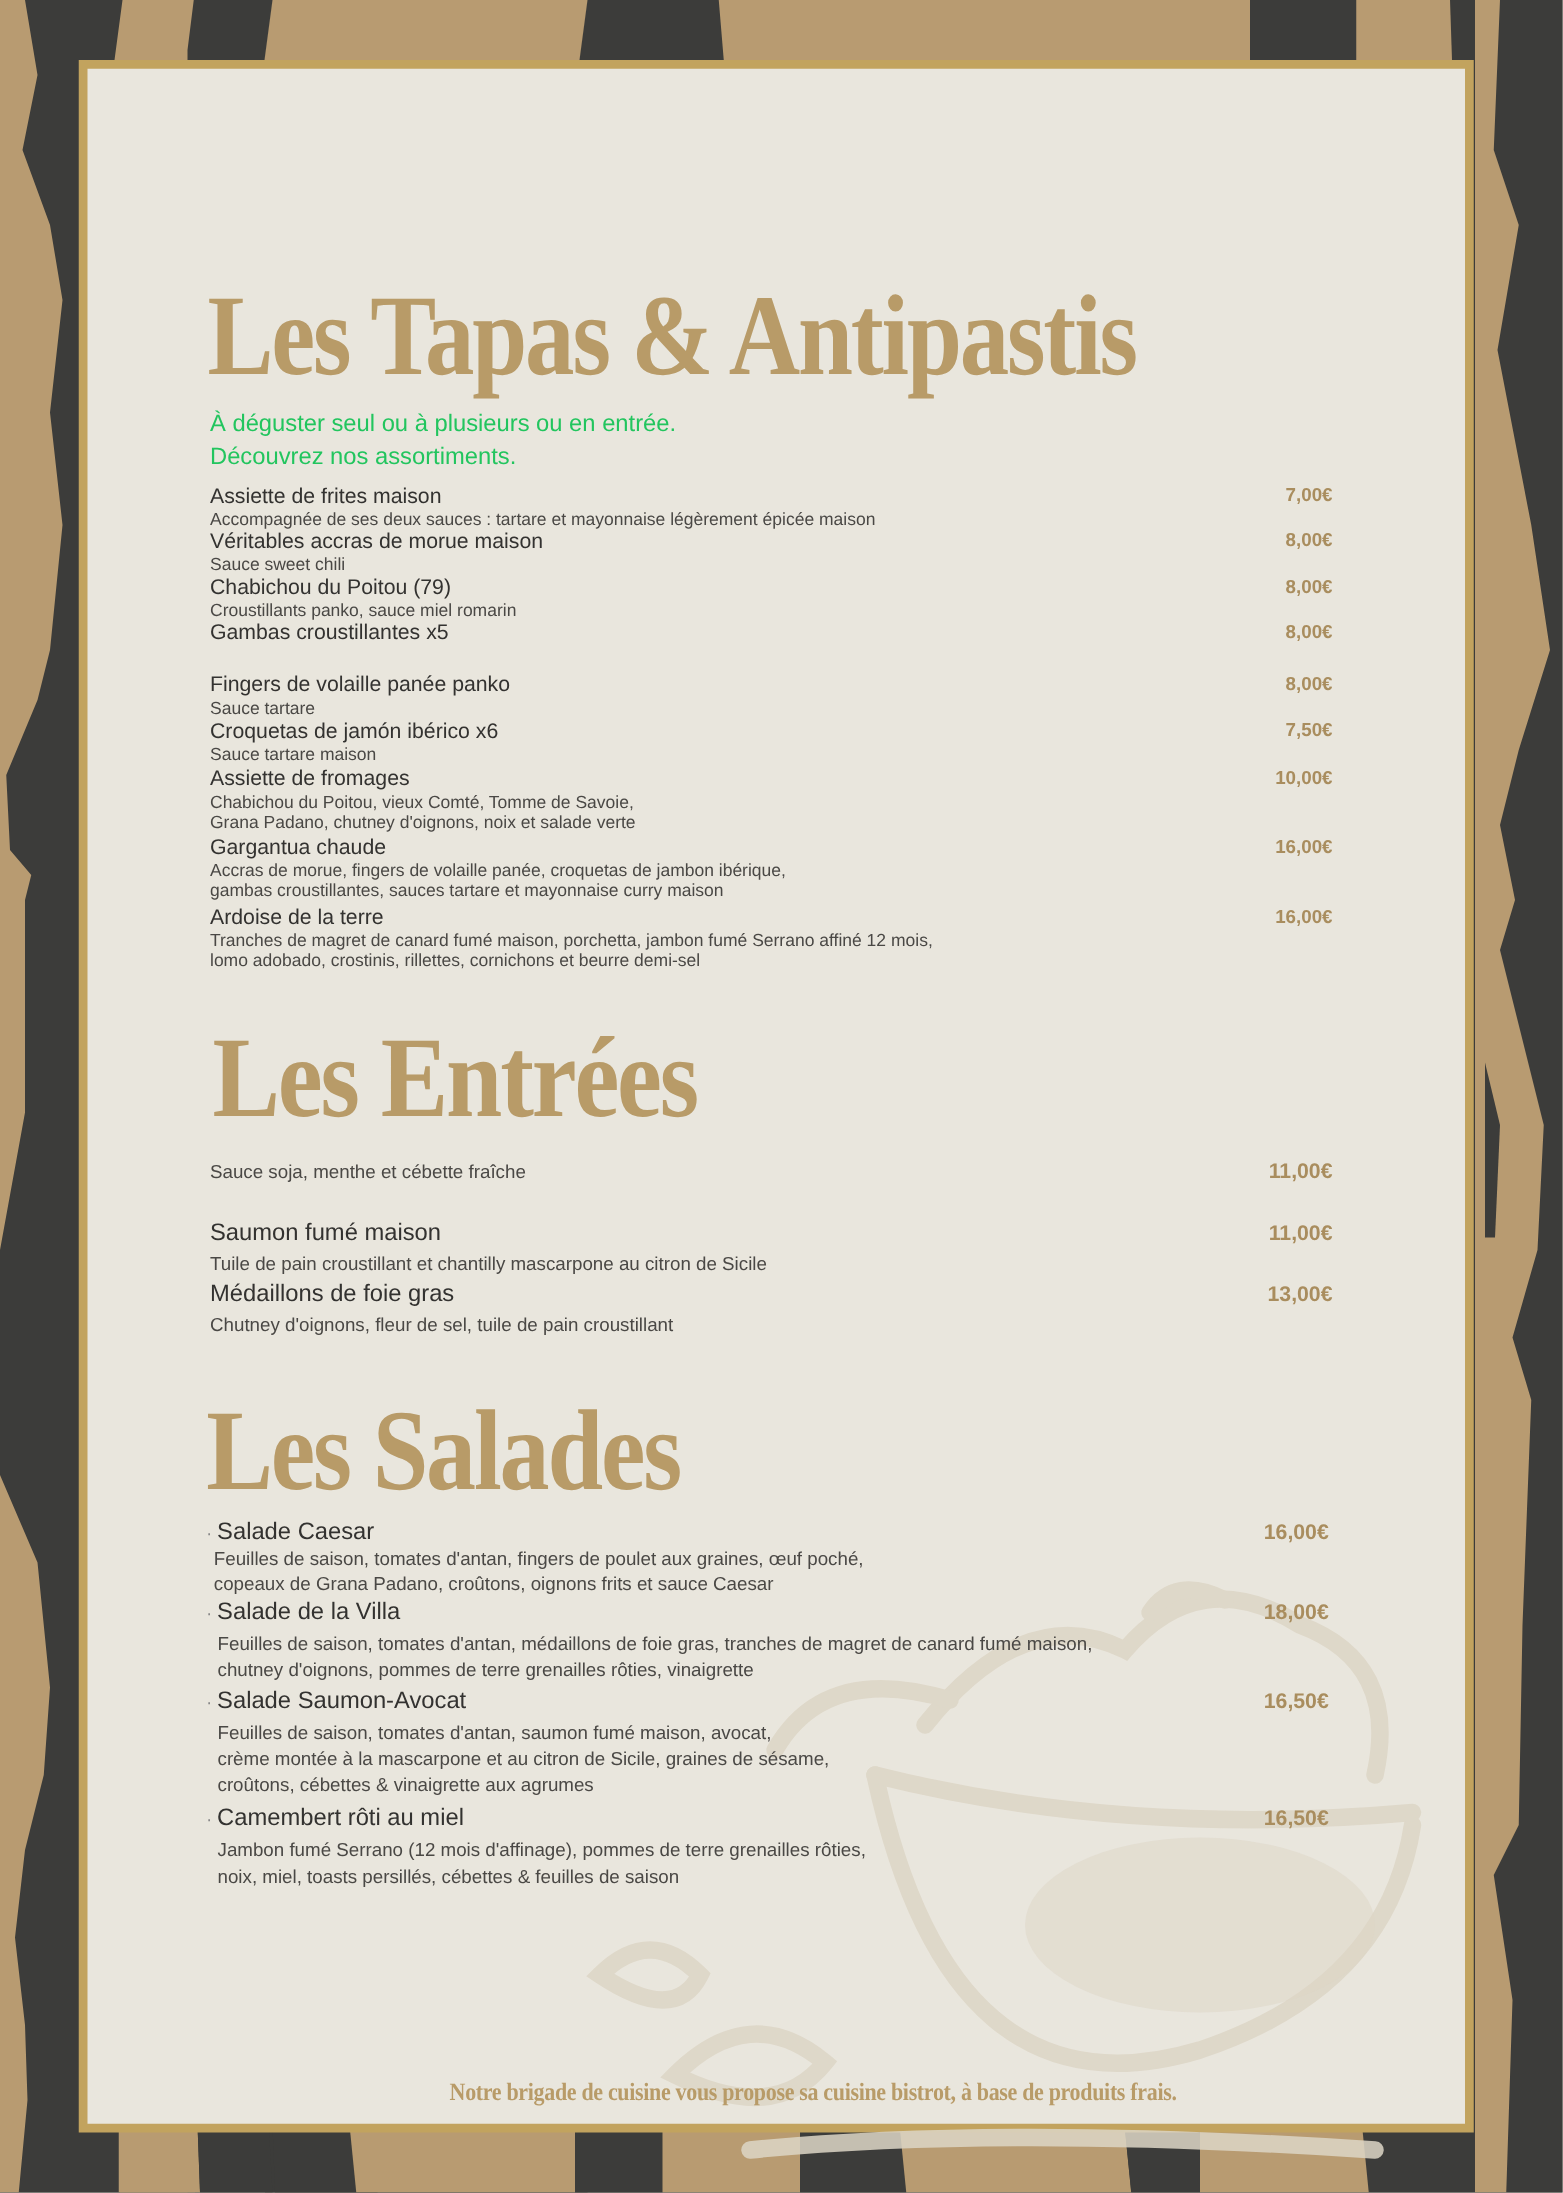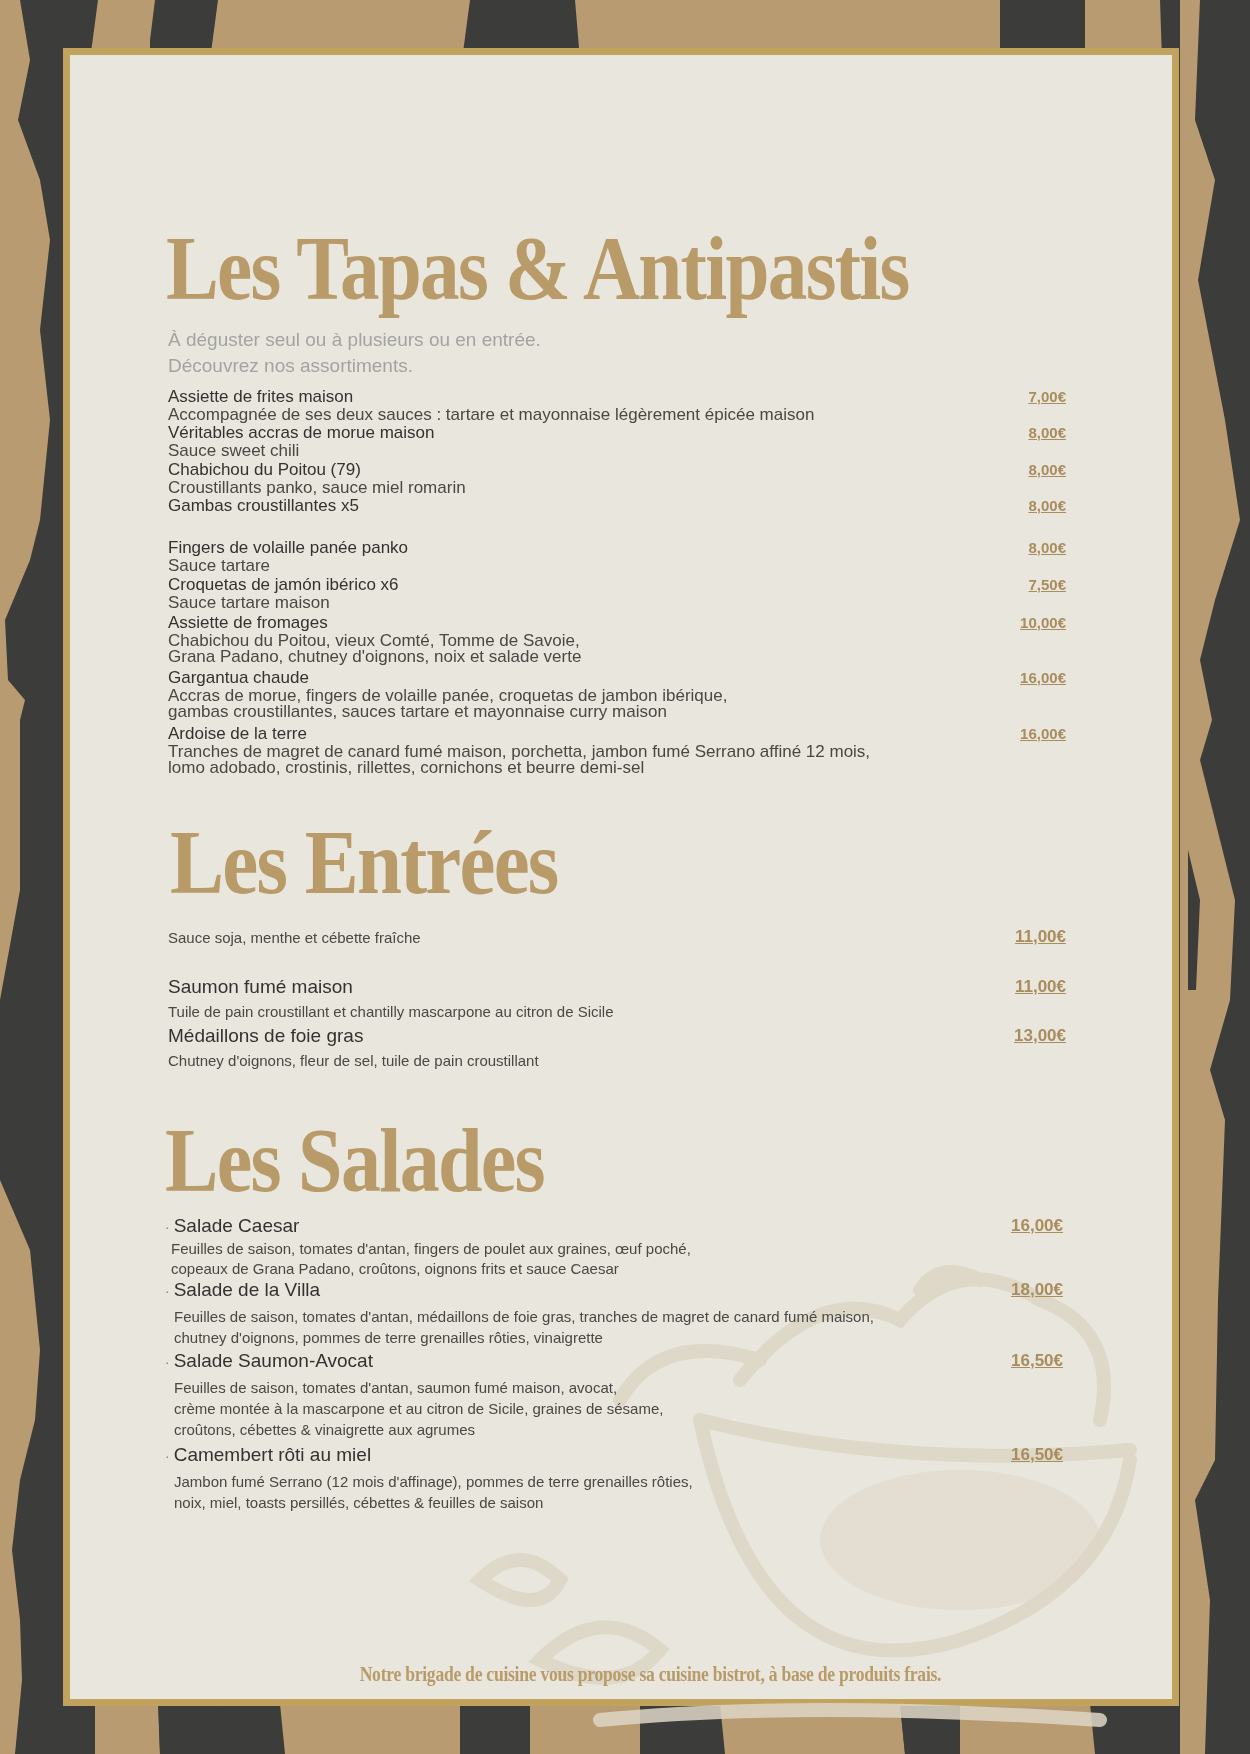--- a/index.html
+++ b/index.html
@@ -27,29 +27,29 @@
     font-weight: bold; color: #b89b68; letter-spacing: -2px;
     transform: scaleX(0.92); transform-origin: left top;
     white-space: nowrap;
   }
   .t1 { left: 166px; top: 218px; font-size: 92px; line-height: 100px; transform: scaleX(0.86); }
   .t2 { left: 170px; top: 812px; font-size: 92px; line-height: 100px; transform: scaleX(0.88); }
   .t3 { left: 165px; top: 1110px; font-size: 92px; line-height: 100px; transform: scaleX(0.87); }
 
   .intro {
     position: absolute; left: 168px; top: 327px; width: 700px;
-    color: #a3a3a3; font-size: 19px; line-height: 26px;
+    color: #22c55e; font-size: 19px; line-height: 26px;
   }
 
   .item { position: absolute; left: 168px; width: 900px; }
   .item .name { color: #333230; font-size: 17px; line-height: 20px; white-space: nowrap; }
-  .item .desc { color: #4a4845; font-size: 17px; line-height: 16px; white-space: nowrap; }
+  .item .desc { color: #4a4845; font-size: 14px; line-height: 16px; white-space: nowrap; }
   .item .price {
     position: absolute; right: 2px; top: 0; color: #a98d5e;
-    font-weight: bold; font-size: 16px; line-height: 20px; text-align: right; text-decoration: underline;
+    font-weight: bold; font-size: 16px; line-height: 20px; text-align: right;
   }
   .tapas .price { font-size: 15px; }
 
   .entree .name { font-size: 19px; line-height: 24px; }
   .entree .desc { font-size: 15px; line-height: 20px; margin-top: 3px; }
   .entree .price { font-size: 17px; line-height: 24px; }
 
   .salade .name { font-size: 19px; line-height: 24px; }
   .salade .bullet { color: #888; font-size: 14px; margin-right: 4px; }
   .salade .desc { font-size: 15px; line-height: 21px; padding-left: 6px; margin-top: -1px; }

